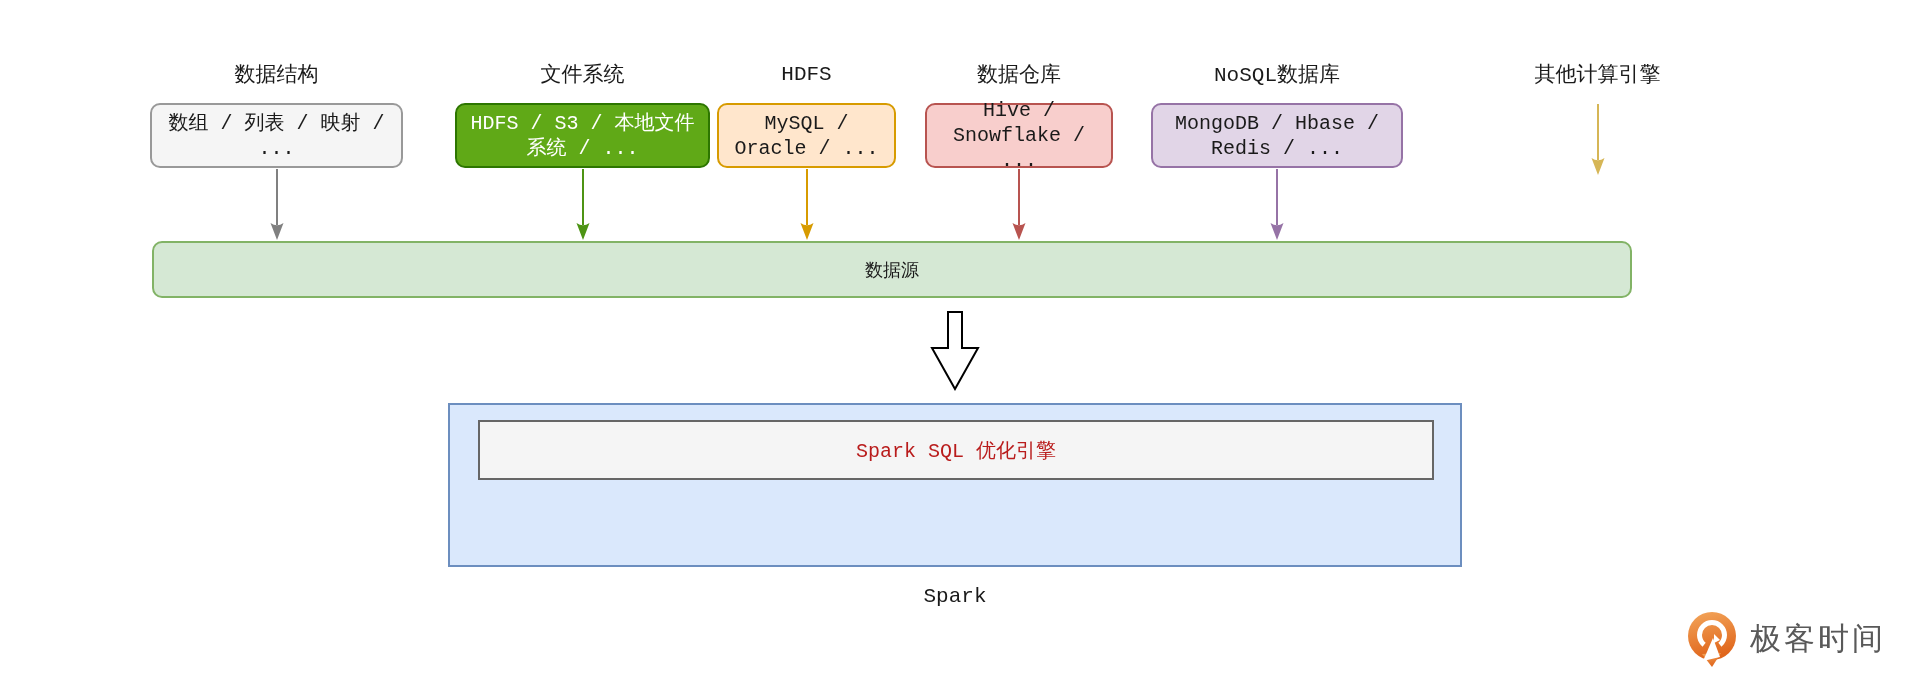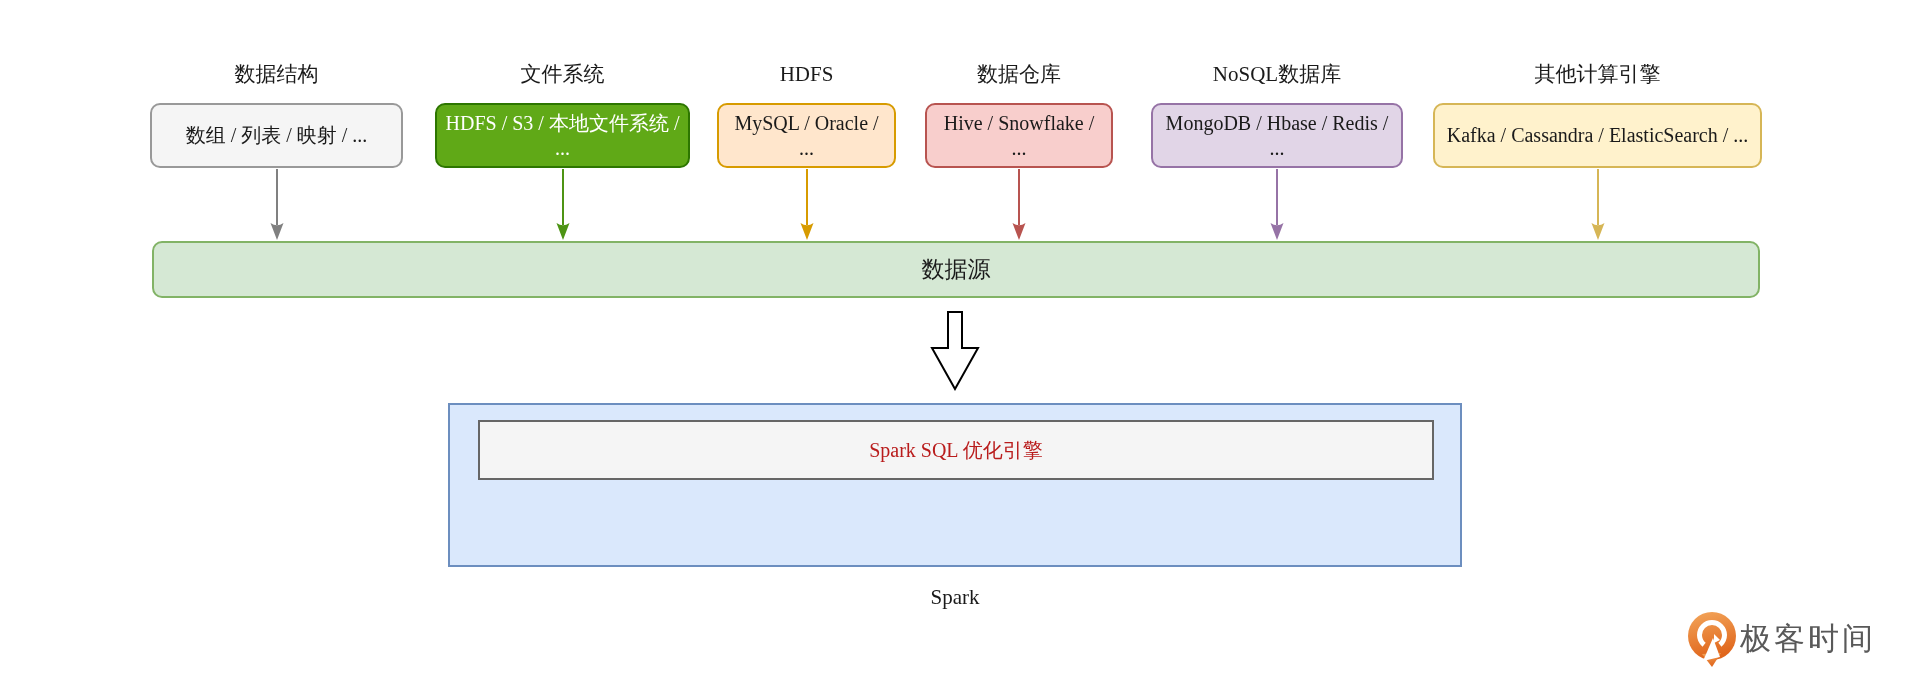--- a/index.html
+++ b/index.html
@@ -3,21 +3,21 @@
 <meta charset="utf-8">
 <style>
   * { margin: 0; padding: 0; box-sizing: border-box; }
   html, body { background: #ffffff; }
   .page {
     position: relative;
     width: 1920px;
     height: 696px;
     background: #ffffff;
     overflow: hidden;
-    font-family: Liberation Serif, serif;
+    font-family: Liberation Mono, monospace;
     color: #1a1a1a;
   }
 
   
   .source-col { position: absolute; top: 45px; }
   .col-label {
     height: 58px;
     display: flex; align-items: center; justify-content: center;
     font-size: 21px; color: #1a1a1a;
   }
@@ -32,26 +32,26 @@
     font-size: 20px; line-height: 25px;
     padding: 0 8px;
   }
   .arrow-svg { display: block; margin: 0 auto; width: 24px; height: 73px; }
   .arrow-svg line { stroke: var(--arrow); stroke-width: 2; }
   .arrow-svg path { fill: var(--arrow); }
 
   
   .datasource-bar {
     position: absolute; left: 152px; top: 241px;
-    width: 1608px; height: 57px;
+    width: 1480px; height: 57px;
     background: var(--bar-fill);
     border: 2px solid var(--bar-stroke);
     border-radius: 10px;
     display: flex; align-items: center; justify-content: center;
-    font-size: 23px; color: #1a1a1a;
+    font-size: 18px; color: #1a1a1a;
   }
 
   
   .big-arrow { position: absolute; left: 929px; top: 311px; width: 52px; height: 80px; }
   .big-arrow path { fill: #ffffff; stroke: #000000; stroke-width: 2; stroke-linejoin: miter; }
 
   
   .spark-outer {
     position: absolute; left: 448px; top: 403px;
     width: 1014px; height: 164px;
@@ -68,21 +68,21 @@
   .spark-layer.layer-0 { top: 15px; }
   .spark-layer.layer-1 { top: 90px; }
   .spark-label {
     position: absolute; left: 448px; top: 585px; width: 1014px;
     text-align: center; font-size: 21px; color: #1a1a1a;
   }
 
   
   .logo {
     position: absolute; left: 1684px; top: 610px;
-    display: flex; align-items: center; 
+    display: flex; align-items: center; gap: 10px;
   }
   .logo-icon { width: 56px; height: 58px; display: block; }
   .logo-text {
     font-size: 31px; color: #595959;
     letter-spacing: 3px; font-weight: 500;
   }
 </style>
 </head>
 <body>
 
@@ -92,21 +92,21 @@
       <div class="col-label">数据结构</div>
       <div class="source-box">
         <span class="box-text">数组 / 列表 / 映射 / ...</span>
       </div>
       <svg class="arrow-svg" viewBox="0 0 24 73">
         <line x1="12" y1="1" x2="12" y2="57"></line>
         <path d="M12,72 L5.5,55 Q12,59.5 18.5,55 Z"></path>
       </svg>
     </div>
 
-    <div class="source-col" style="left: 435px; width: 255px; --fill: #60a917; --stroke: #2d7600; --txt: #ffffff; --arrow: #4d9414;">
+    <div class="source-col" style="left: 455px; width: 255px; --fill: #60a917; --stroke: #2d7600; --txt: #ffffff; --arrow: #4d9414;">
       <div class="col-label">文件系统</div>
       <div class="source-box">
         <span class="box-text">HDFS / S3 / 本地文件系统 / ...</span>
       </div>
       <svg class="arrow-svg" viewBox="0 0 24 73">
         <line x1="12" y1="1" x2="12" y2="57"></line>
         <path d="M12,72 L5.5,55 Q12,59.5 18.5,55 Z"></path>
       </svg>
     </div>
 
@@ -138,23 +138,20 @@
         <span class="box-text">Hive / Snowflake / ...</span>
       </div>
       <svg class="arrow-svg" viewBox="0 0 24 73">
         <line x1="12" y1="1" x2="12" y2="57"></line>
         <path d="M12,72 L5.5,55 Q12,59.5 18.5,55 Z"></path>
       </svg>
     </div>
 
     <div class="source-col" style="left: 1433px; width: 329px; --fill: #fff2cc; --stroke: #d6b656; --txt: #1a1a1a; --arrow: #d6b656;">
       <div class="col-label">其他计算引擎</div>
-      <div class="source-box">
-        <span class="box-text">Kafka / Cassandra / ElasticSearch / ...</span>
-      </div>
       <svg class="arrow-svg" viewBox="0 0 24 73">
         <line x1="12" y1="1" x2="12" y2="57"></line>
         <path d="M12,72 L5.5,55 Q12,59.5 18.5,55 Z"></path>
       </svg>
     </div>
   <div class="datasource-bar">
     <span>数据源</span>
   </div>
 
   <svg class="big-arrow" viewBox="0 0 52 80">

